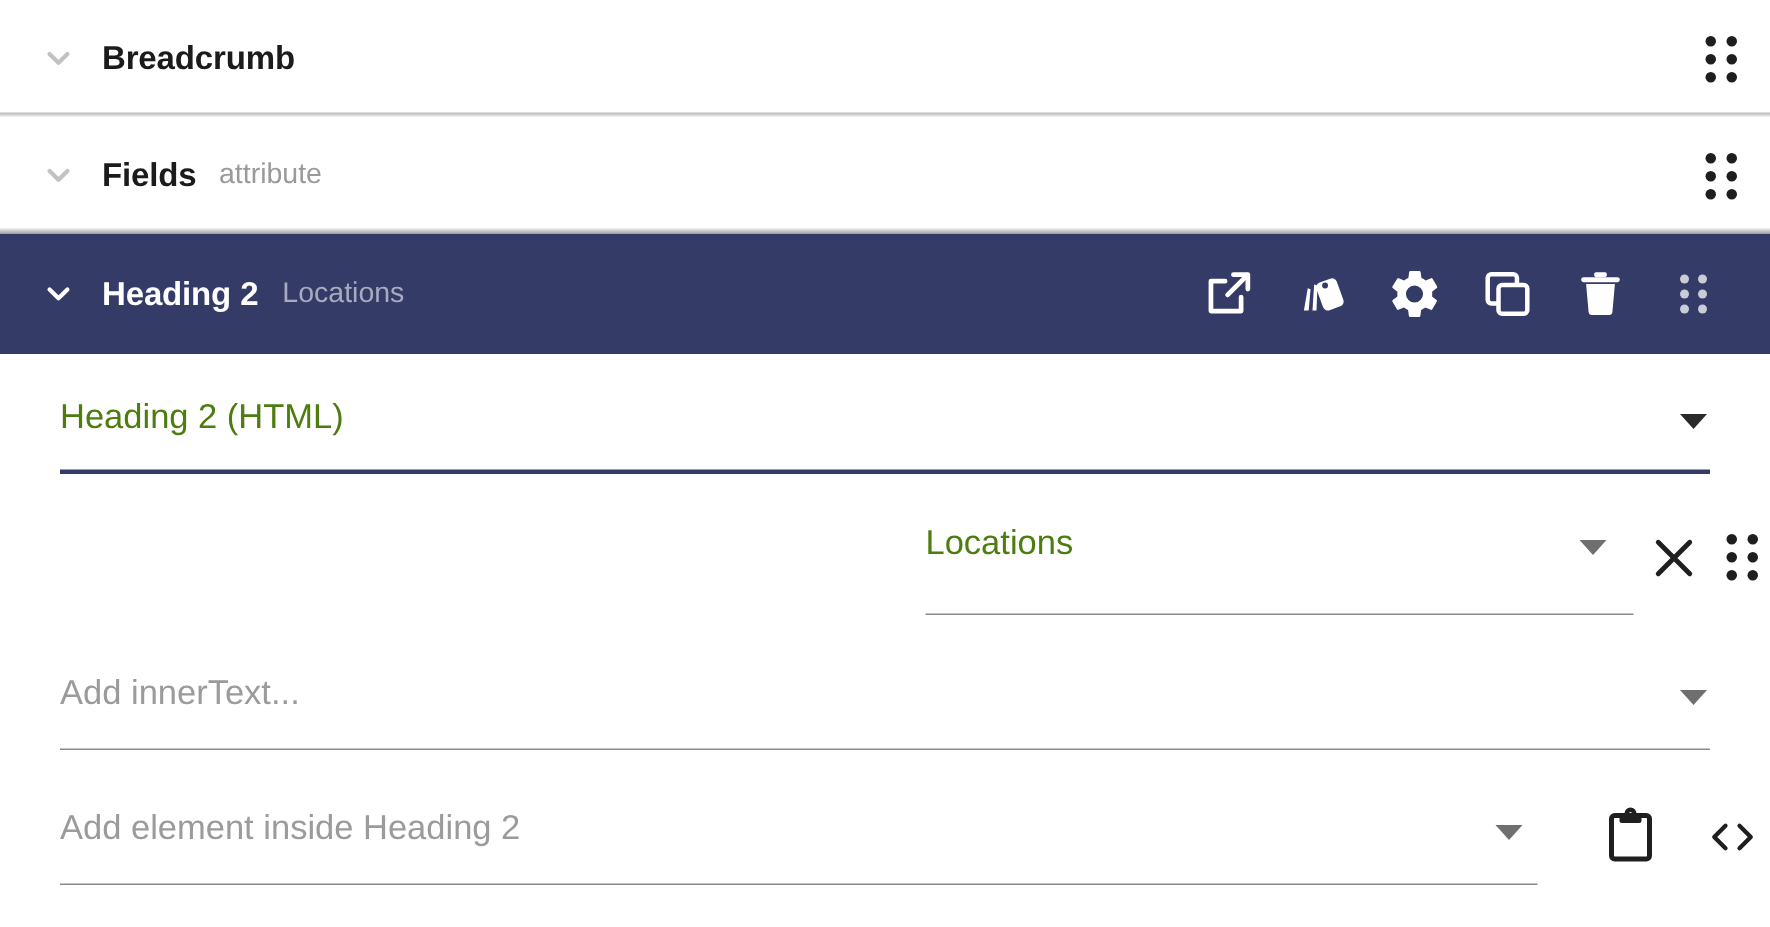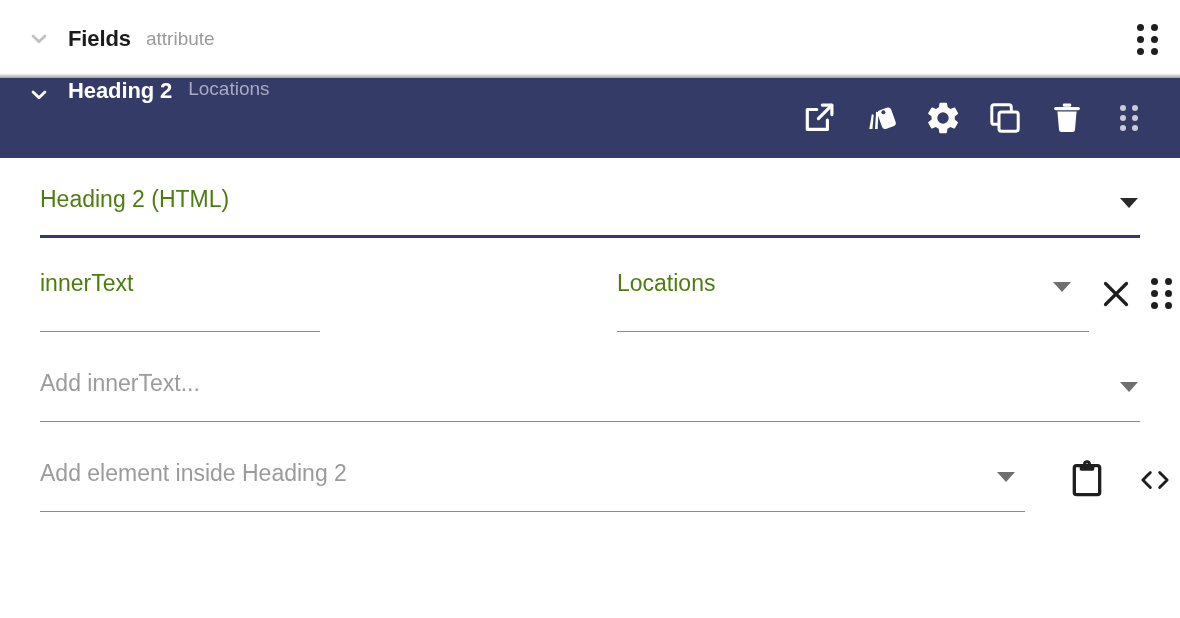--- a/index.html
+++ b/index.html
@@ -67,20 +67,21 @@
     gap: 4px 6px;
   }
   .drag.small i { width:6px; height:6px; }
 
   
   .sel-header {
     position: relative;
     height: 80px;
     background: #343b66;
     display: flex;
+    align-items: center;
     padding: 0 20px 0 22px;
   }
   .sel-header::before {
     content:"";
     position:absolute; left:0; right:0; top:-4px; height:4px;
     background: linear-gradient(to bottom, #f3f3f3 0%, #c0c0c0 60%, #9d9d9d 100%);
   }
   .sel-title {
     font-size: 22px; font-weight: bold; color: #ffffff;
     letter-spacing: -0.1px; white-space: nowrap;
@@ -182,20 +183,38 @@
     position:absolute; left: 1110px; top: 8px;
     width: 50px; height: 44px;
     display:flex; align-items:center; justify-content:center;
   }
 </style>
 </head>
 <body>
 
 <div class="page">
 
+  <div class="acc-row divider-below">
+    <span class="chev">
+      <svg width="26" height="26" viewBox="0 0 24 24" aria-hidden="true">
+        <path d="M6.5 9.2 L12 14.6 L17.5 9.2" fill="none" stroke="#c2c2c2" stroke-width="2.6" stroke-linecap="round" stroke-linejoin="round"></path>
+      </svg>
+    </span>
+    <span class="acc-title">Breadcrumb</span>
+    <span class="acc-sub"></span>
+    <span class="spacer"></span>
+    <span class="drag">
+      <i></i>
+        <i></i>
+        <i></i>
+        <i></i>
+        <i></i>
+        <i></i>
+    </span>
+  </div>
 
   <div class="acc-row">
     <span class="chev">
       <svg width="26" height="26" viewBox="0 0 24 24" aria-hidden="true">
         <path d="M6.5 9.2 L12 14.6 L17.5 9.2" fill="none" stroke="#c2c2c2" stroke-width="2.6" stroke-linecap="round" stroke-linejoin="round"></path>
       </svg>
     </span>
     <span class="acc-title">Fields</span>
     <span class="acc-sub">attribute</span>
     <span class="spacer"></span>
@@ -276,24 +295,20 @@
   <div class="form-area">
 
     <div class="row-type">
       <span class="fld-text">Heading 2 (HTML)</span>
       <span class="caret"></span>
       <span class="field-underline active"></span>
     </div>
 
     <div class="row-attr">
 
-      <span class="sub-field f-name">
-        <span class="fld-text">innerText</span>
-        <span class="sub-underline" style="width:100%"></span>
-      </span>
 
 
       <span class="sub-field f-val">
         <span class="fld-text">Locations</span>
         <span class="caret gray"></span>
         <span class="sub-underline" style="width:100%"></span>
       </span>
 
       <span class="remove-x">
         <svg width="34" height="34" viewBox="0 0 24 24" aria-hidden="true">

